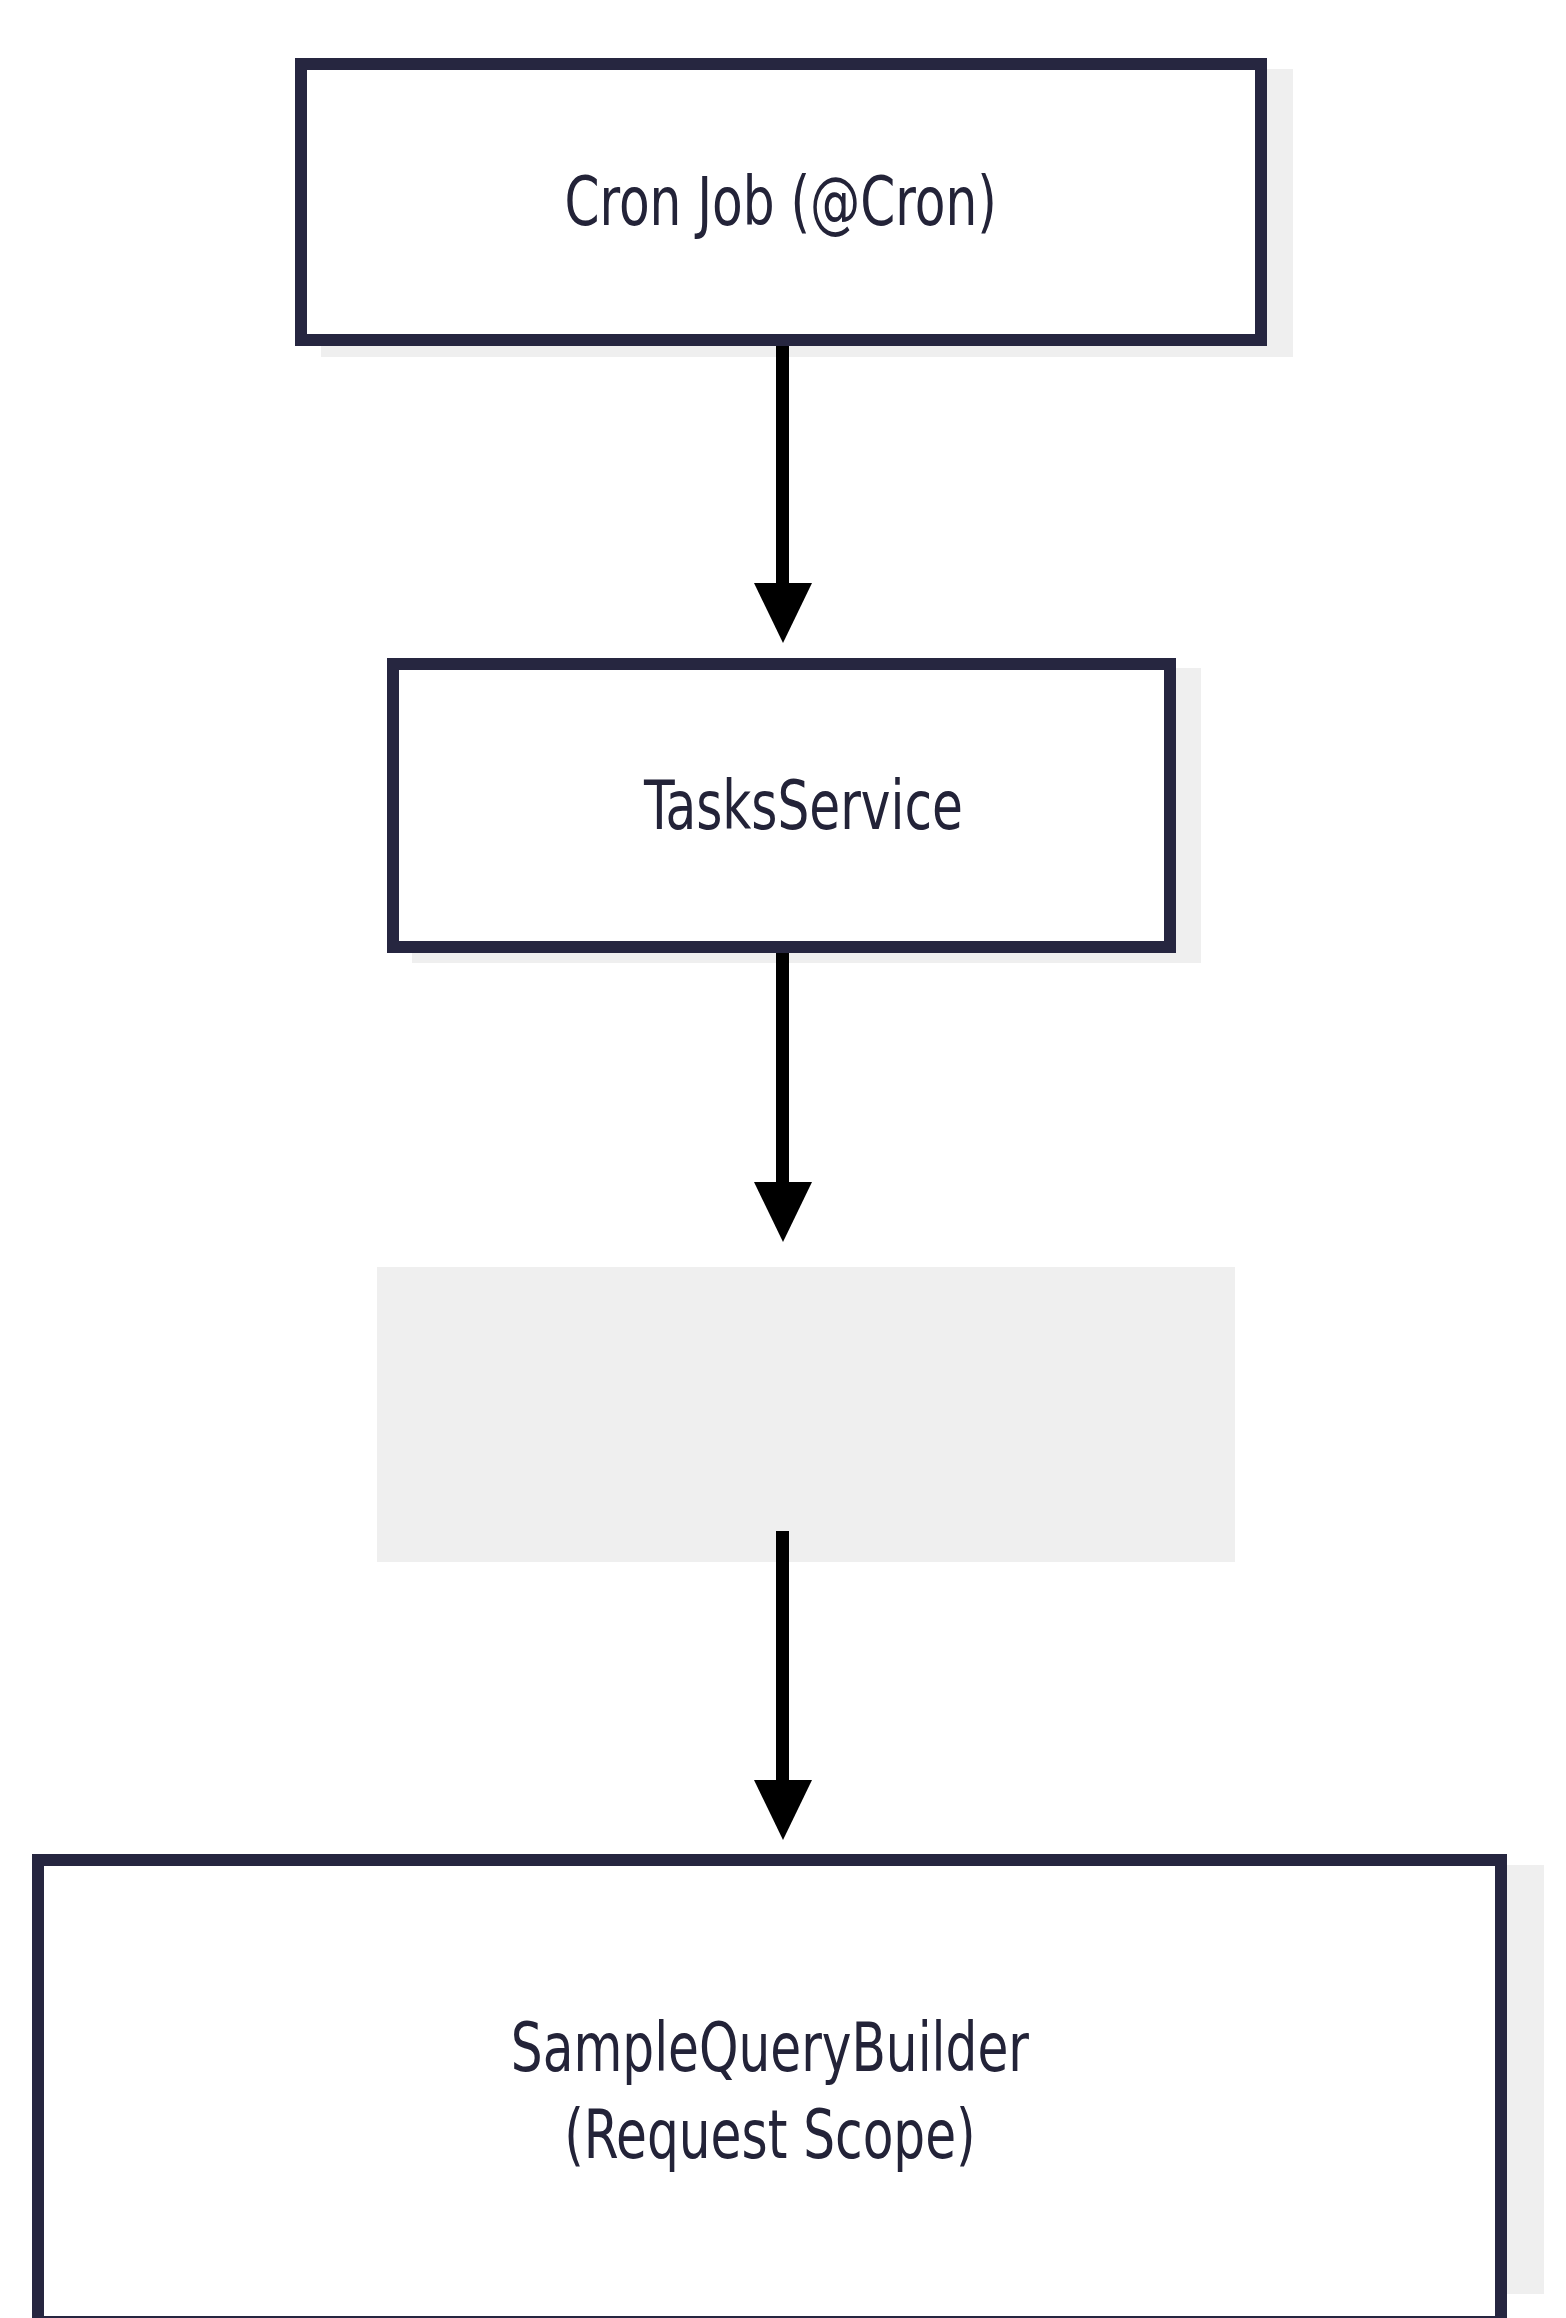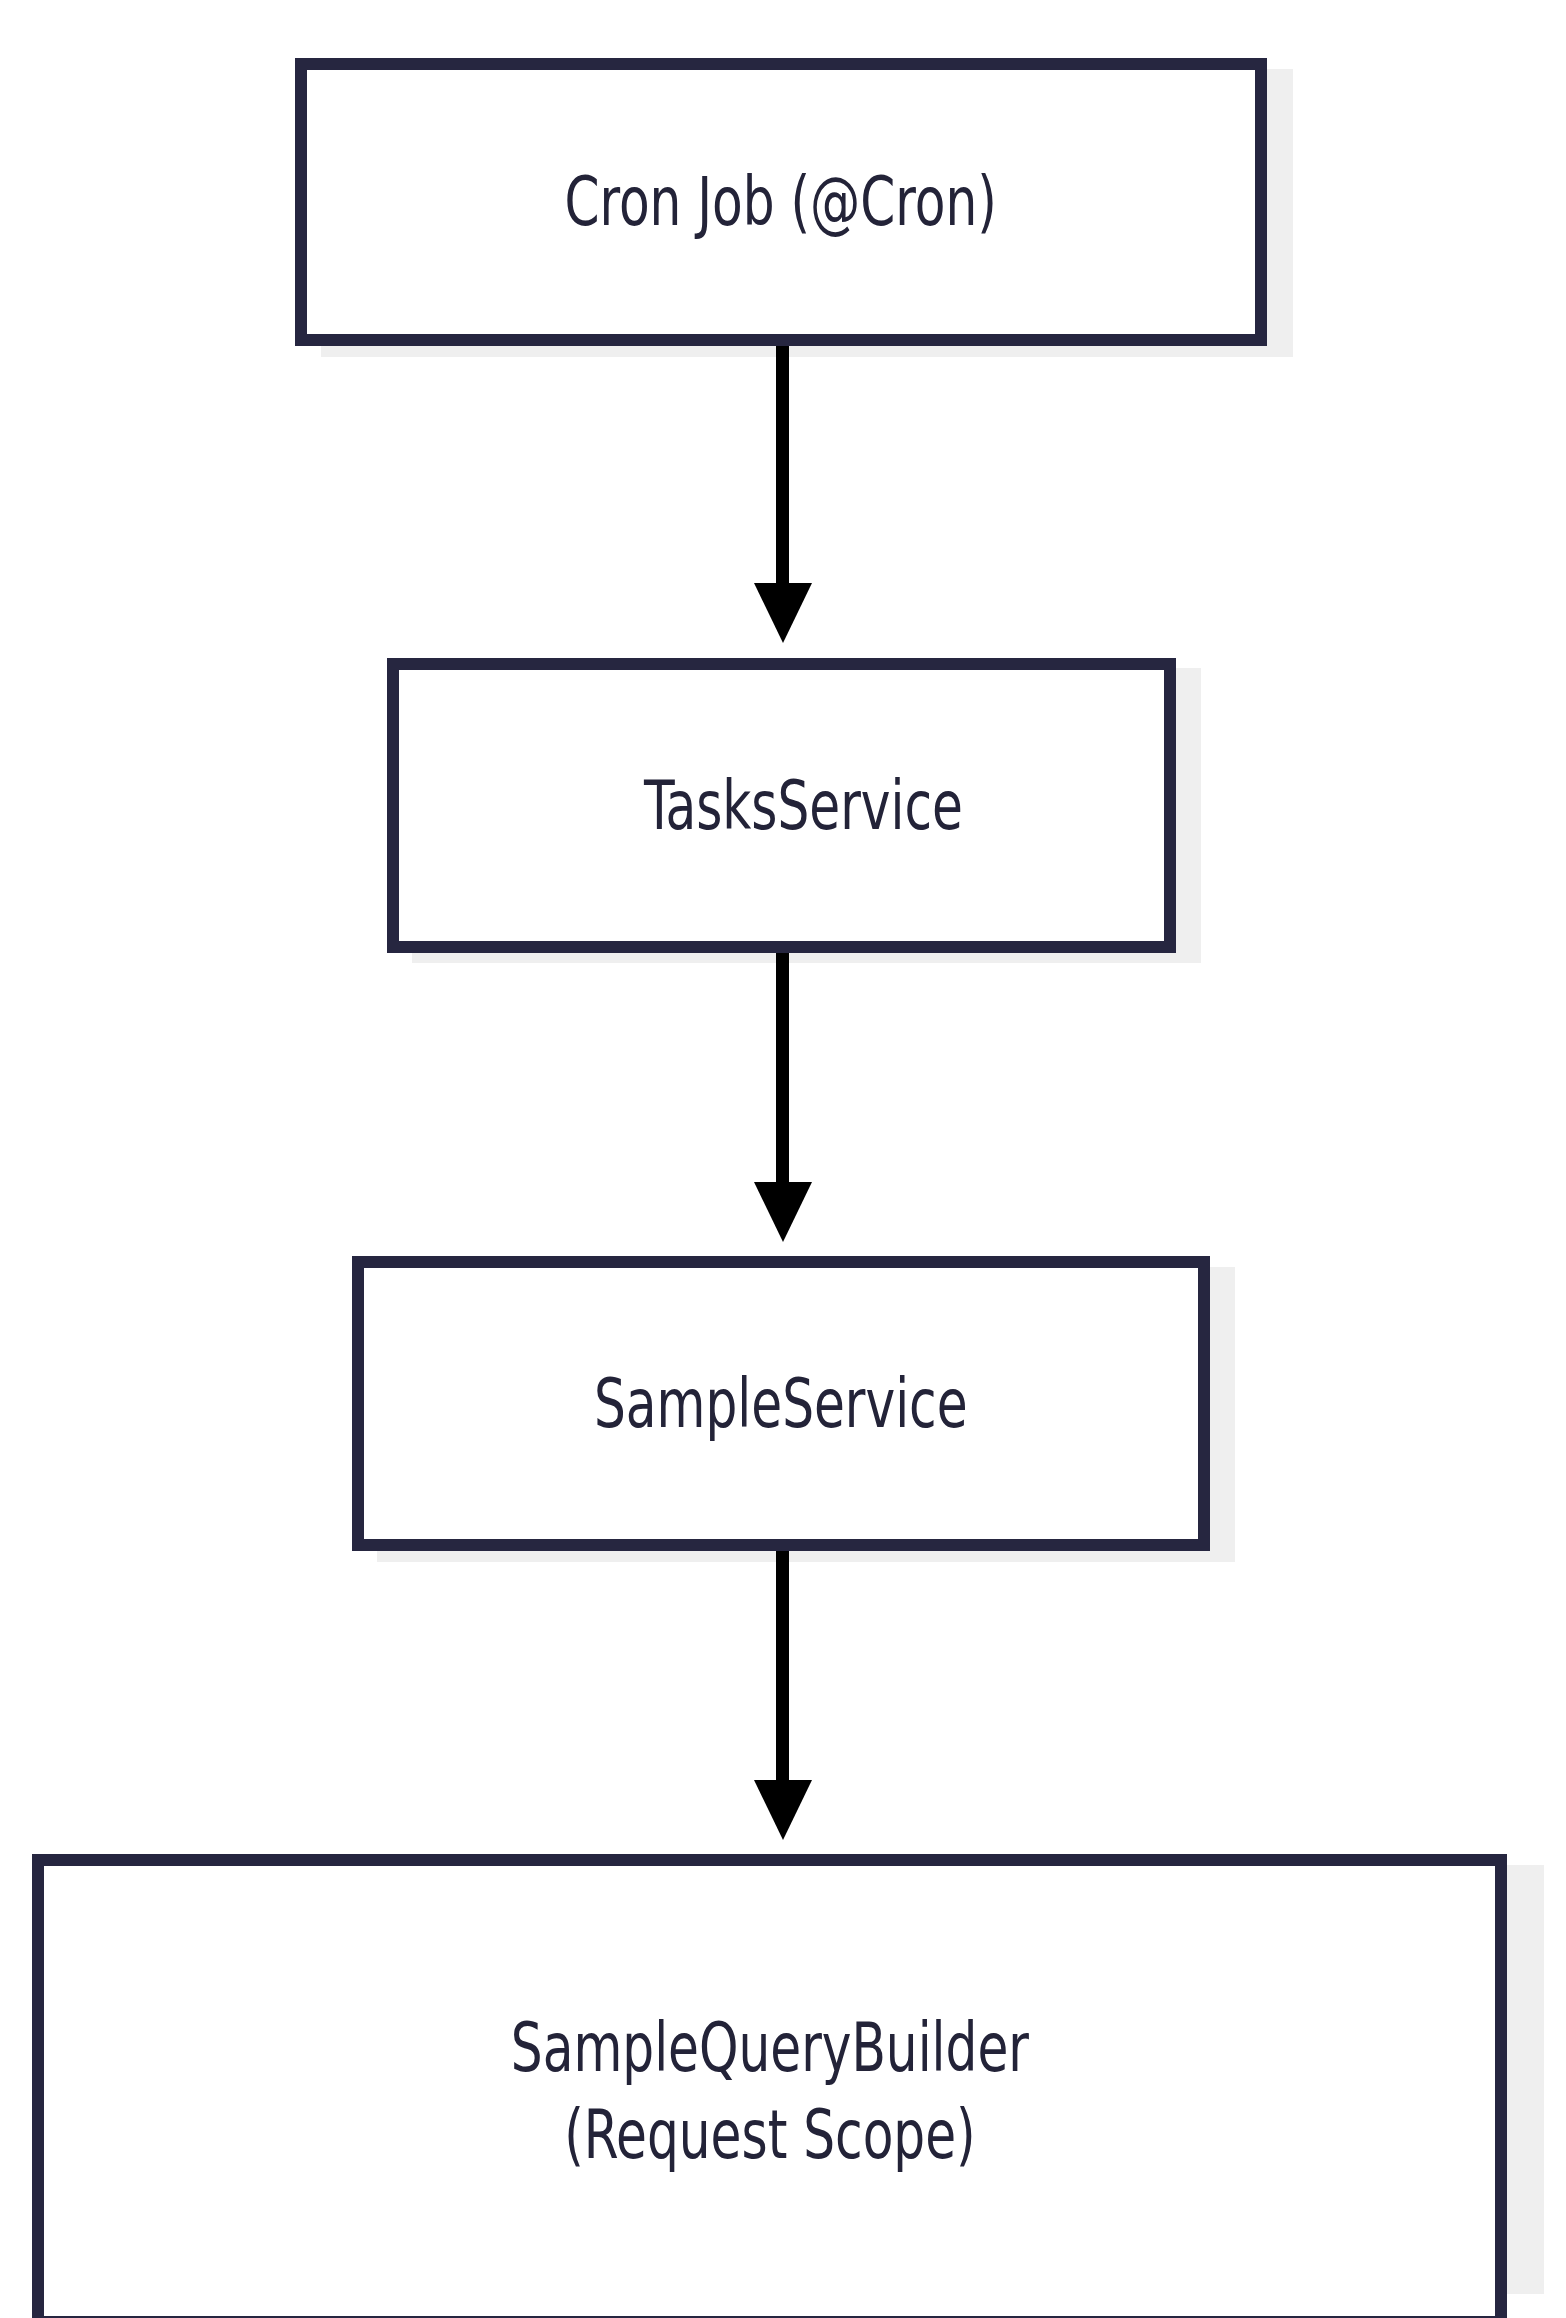--- a/index.html
+++ b/index.html
@@ -123,23 +123,20 @@
   </div>
 
   <div class="node" id="node-cron">
     <span class="node-label">Cron Job (@Cron)</span>
   </div>
 
   <div class="node" id="node-tasks">
     <span class="node-label">TasksService</span>
   </div>
 
-  <div class="node" id="node-sample">
-    <span class="node-label">SampleService</span>
-  </div>
 
   <div class="node" id="node-builder">
     <span class="node-label">SampleQueryBuilder</span>
     <span class="node-label">(Request Scope)</span>
   </div>
 
 </div>
 
 
 </body></html>

